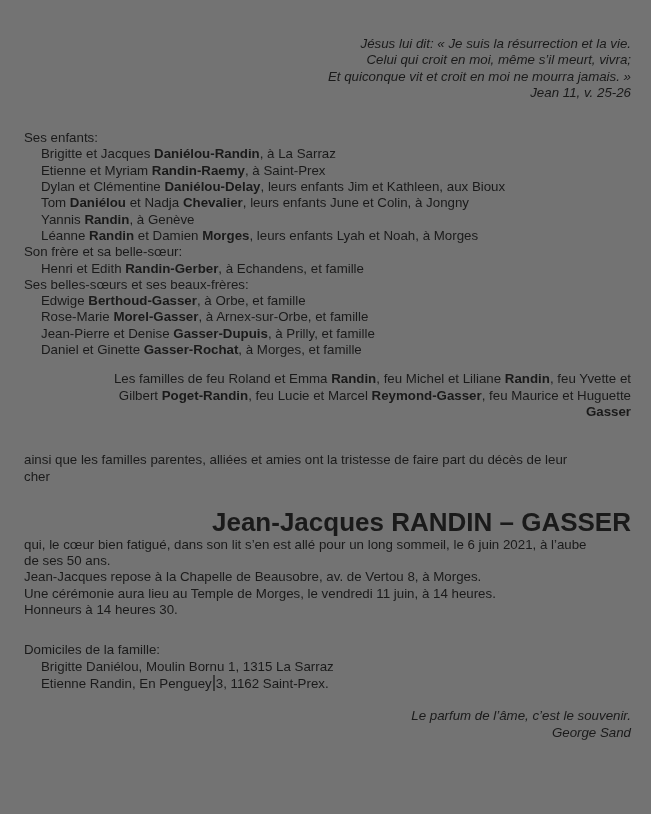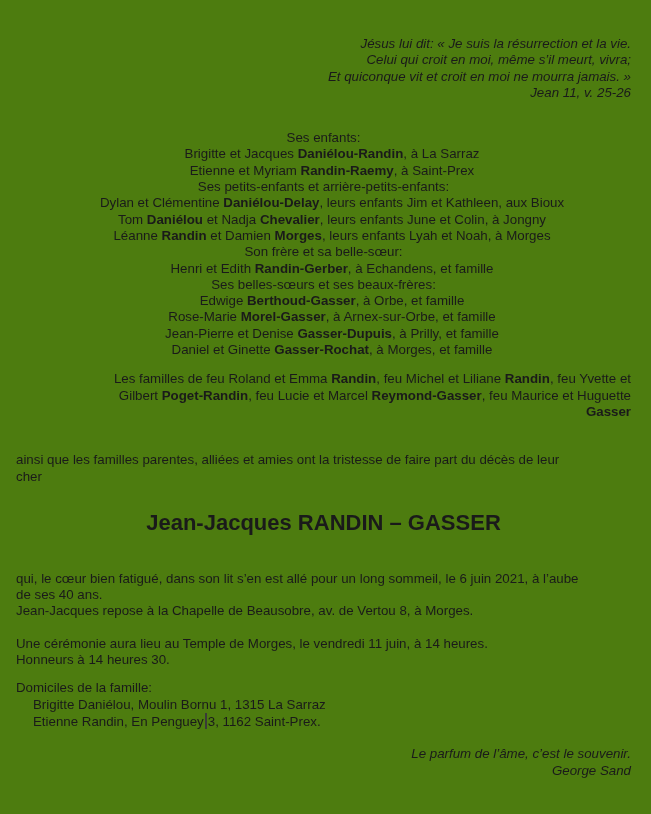--- a/index.html
+++ b/index.html
@@ -5,39 +5,39 @@
   * { margin: 0; padding: 0; box-sizing: border-box; }
   html, body { background: #ffffff; }
   body {
     width: 651px; height: 814px;
     font-family: "Liberation Sans", sans-serif;
     font-size: 13.3px; line-height: 16.3px;
     color: #1a1a1a;
     overflow: hidden;
     position: relative;
   }
-  .page { position: absolute; inset: 0; padding: 0 20px 0 16px; background: #4d7c0f; }
+  .page { position: absolute; inset: 0; padding: 0 20px 0 24px; background: #737373; }
   .line { min-height: 16.3px; }
   .line.ind { padding-left: 17px; }
   b { font-weight: bold; }
   .quote { font-style: italic; text-align: right; }
   .top-quote { margin-top: 36px; }
-  .family-list { margin-top: 29px; text-align: center; }
+  .family-list { margin-top: 29px; }
   .late-families { margin-top: 13px; text-align: right; }
   .announcement { margin-top: 32px; }
   .title {
     margin-top: 23px;
-    font-size: 22px; line-height: 29px;
-    font-weight: bold; text-align: center;
+    font-size: 26px; line-height: 29px;
+    font-weight: bold; text-align: right;
     letter-spacing: 0px;
   }
-  .death-par { margin-top: 34px; }
+  .death-par { }
   .repose-par { }
-  .ceremony-par { margin-top: 16px; }
-  .domiciles { margin-top: 12px; }
+  .ceremony-par { }
+  .domiciles { margin-top: 24px; }
   .bottom-quote { margin-top: 16px; }
   .caret {
     display: inline-block;
     width: 1.5px; height: 16px;
     background: #3a3a3a;
     vertical-align: -3px;
     margin: 0 1px 0 1.5px;
   }
 </style>
 </head>
@@ -51,23 +51,23 @@
         <div class="line">Celui qui croit en moi, même s’il meurt, vivra;</div>
         <div class="line">Et quiconque vit et croit en moi ne mourra jamais. »</div>
       </div>
     <div>Jean 11, v. 25-26</div>
   </div>
 
   <div class="family-list">
       <div class="line">Ses enfants:</div>
       <div class="line ind">Brigitte et Jacques <b>Daniélou-Randin</b>, à La Sarraz</div>
       <div class="line ind">Etienne et Myriam <b>Randin-Raemy</b>, à Saint-Prex</div>
-      <div class="line">Ses petits-enfants et arrière-petits-enfants:</div>
       <div class="line ind">Dylan et Clémentine <b>Daniélou-Delay</b>, leurs enfants Jim et Kathleen, aux Bioux</div>
       <div class="line ind">Tom <b>Daniélou</b> et Nadja <b>Chevalier</b>, leurs enfants June et Colin, à Jongny</div>
+      <div class="line ind">Yannis <b>Randin</b>, à Genève</div>
       <div class="line ind">Léanne <b>Randin</b> et Damien <b>Morges</b>, leurs enfants Lyah et Noah, à Morges</div>
       <div class="line">Son frère et sa belle-sœur:</div>
       <div class="line ind">Henri et Edith <b>Randin-Gerber</b>, à Echandens, et famille</div>
       <div class="line">Ses belles-sœurs et ses beaux-frères:</div>
       <div class="line ind">Edwige <b>Berthoud-Gasser</b>, à Orbe, et famille</div>
       <div class="line ind">Rose-Marie <b>Morel-Gasser</b>, à Arnex-sur-Orbe, et famille</div>
       <div class="line ind">Jean-Pierre et Denise <b>Gasser-Dupuis</b>, à Prilly, et famille</div>
       <div class="line ind">Daniel et Ginette <b>Gasser-Rochat</b>, à Morges, et famille</div>
     </div>
 
@@ -79,21 +79,21 @@
 
   <div class="announcement">
       <div class="line">ainsi que les familles parentes, alliées et amies ont la tristesse de faire part du décès de leur</div>
       <div class="line">cher</div>
     </div>
 
   <h1 class="title">Jean-Jacques RANDIN – GASSER</h1>
 
   <div class="death-par">
       <div class="line">qui, le cœur bien fatigué, dans son lit s’en est allé pour un long sommeil, le 6 juin 2021, à l’aube</div>
-      <div class="line">de ses 40 ans.</div>
+      <div class="line">de ses 50 ans.</div>
     </div>
 
   <div class="repose-par">
       <div class="line">Jean-Jacques repose à la Chapelle de Beausobre, av. de Vertou 8, à Morges.</div>
     </div>
 
   <div class="ceremony-par">
       <div class="line">Une cérémonie aura lieu au Temple de Morges, le vendredi 11 juin, à 14 heures.</div>
       <div class="line">Honneurs à 14 heures 30.</div>
     </div>

